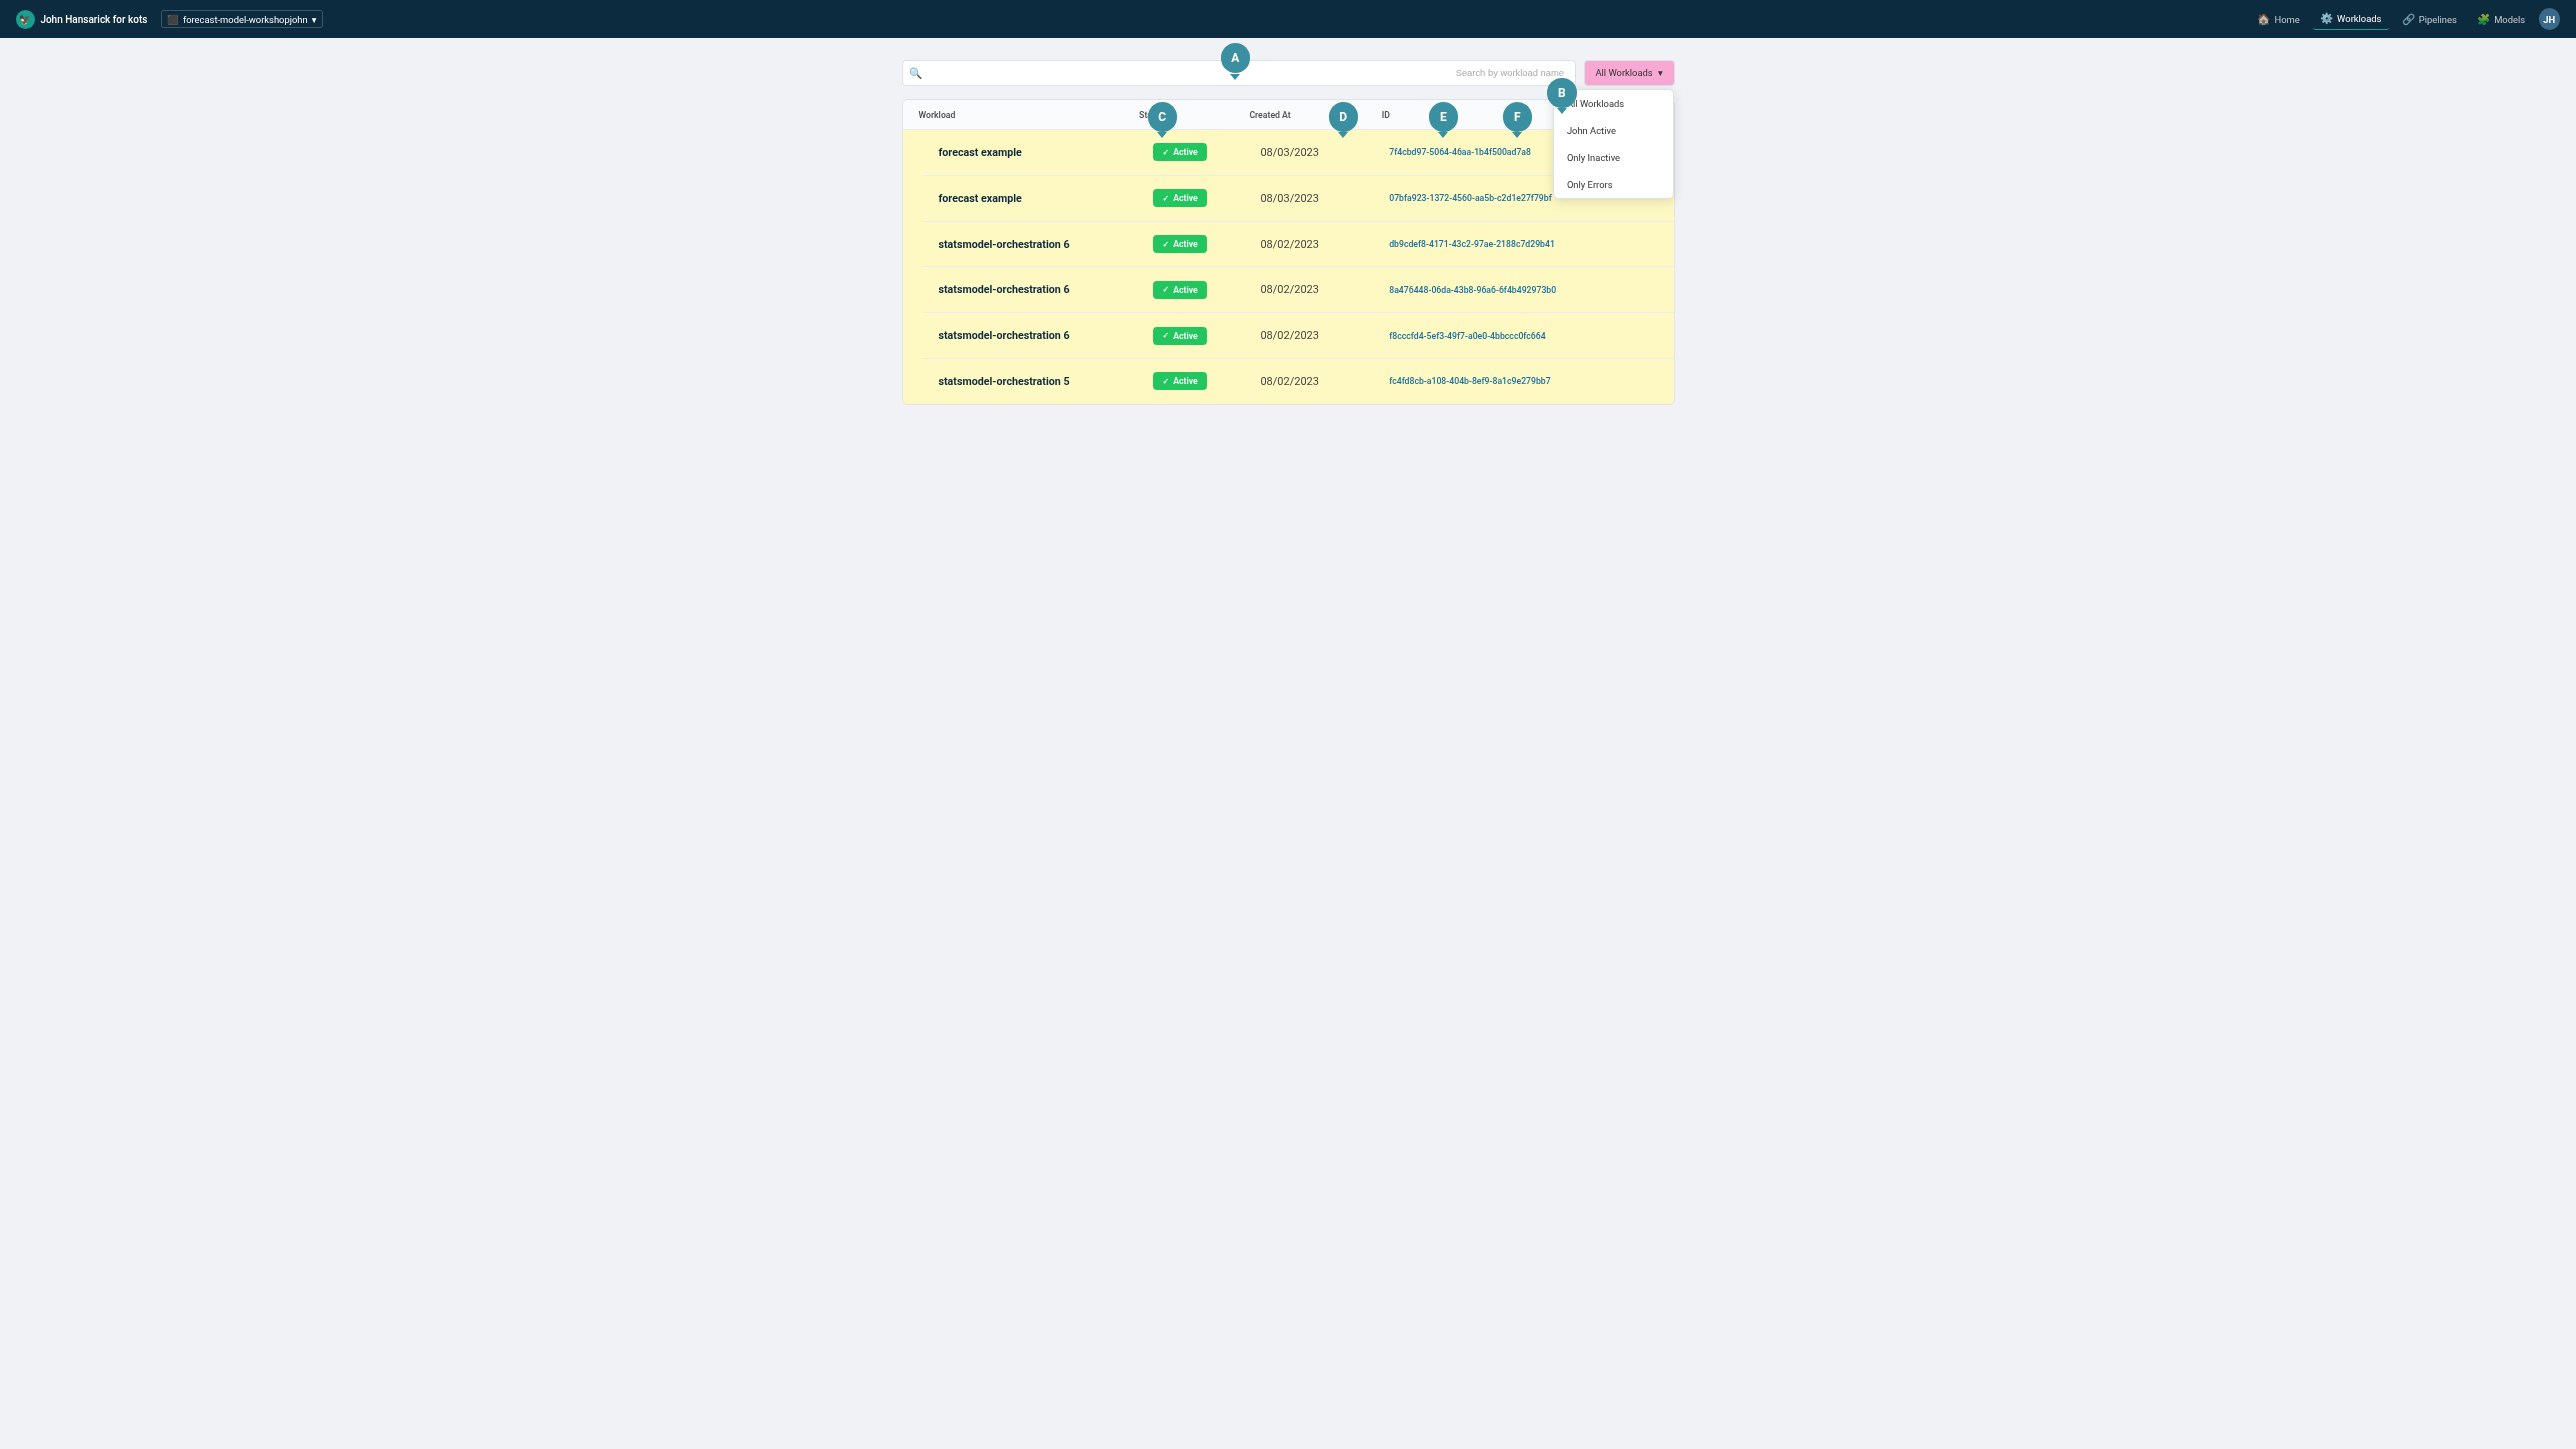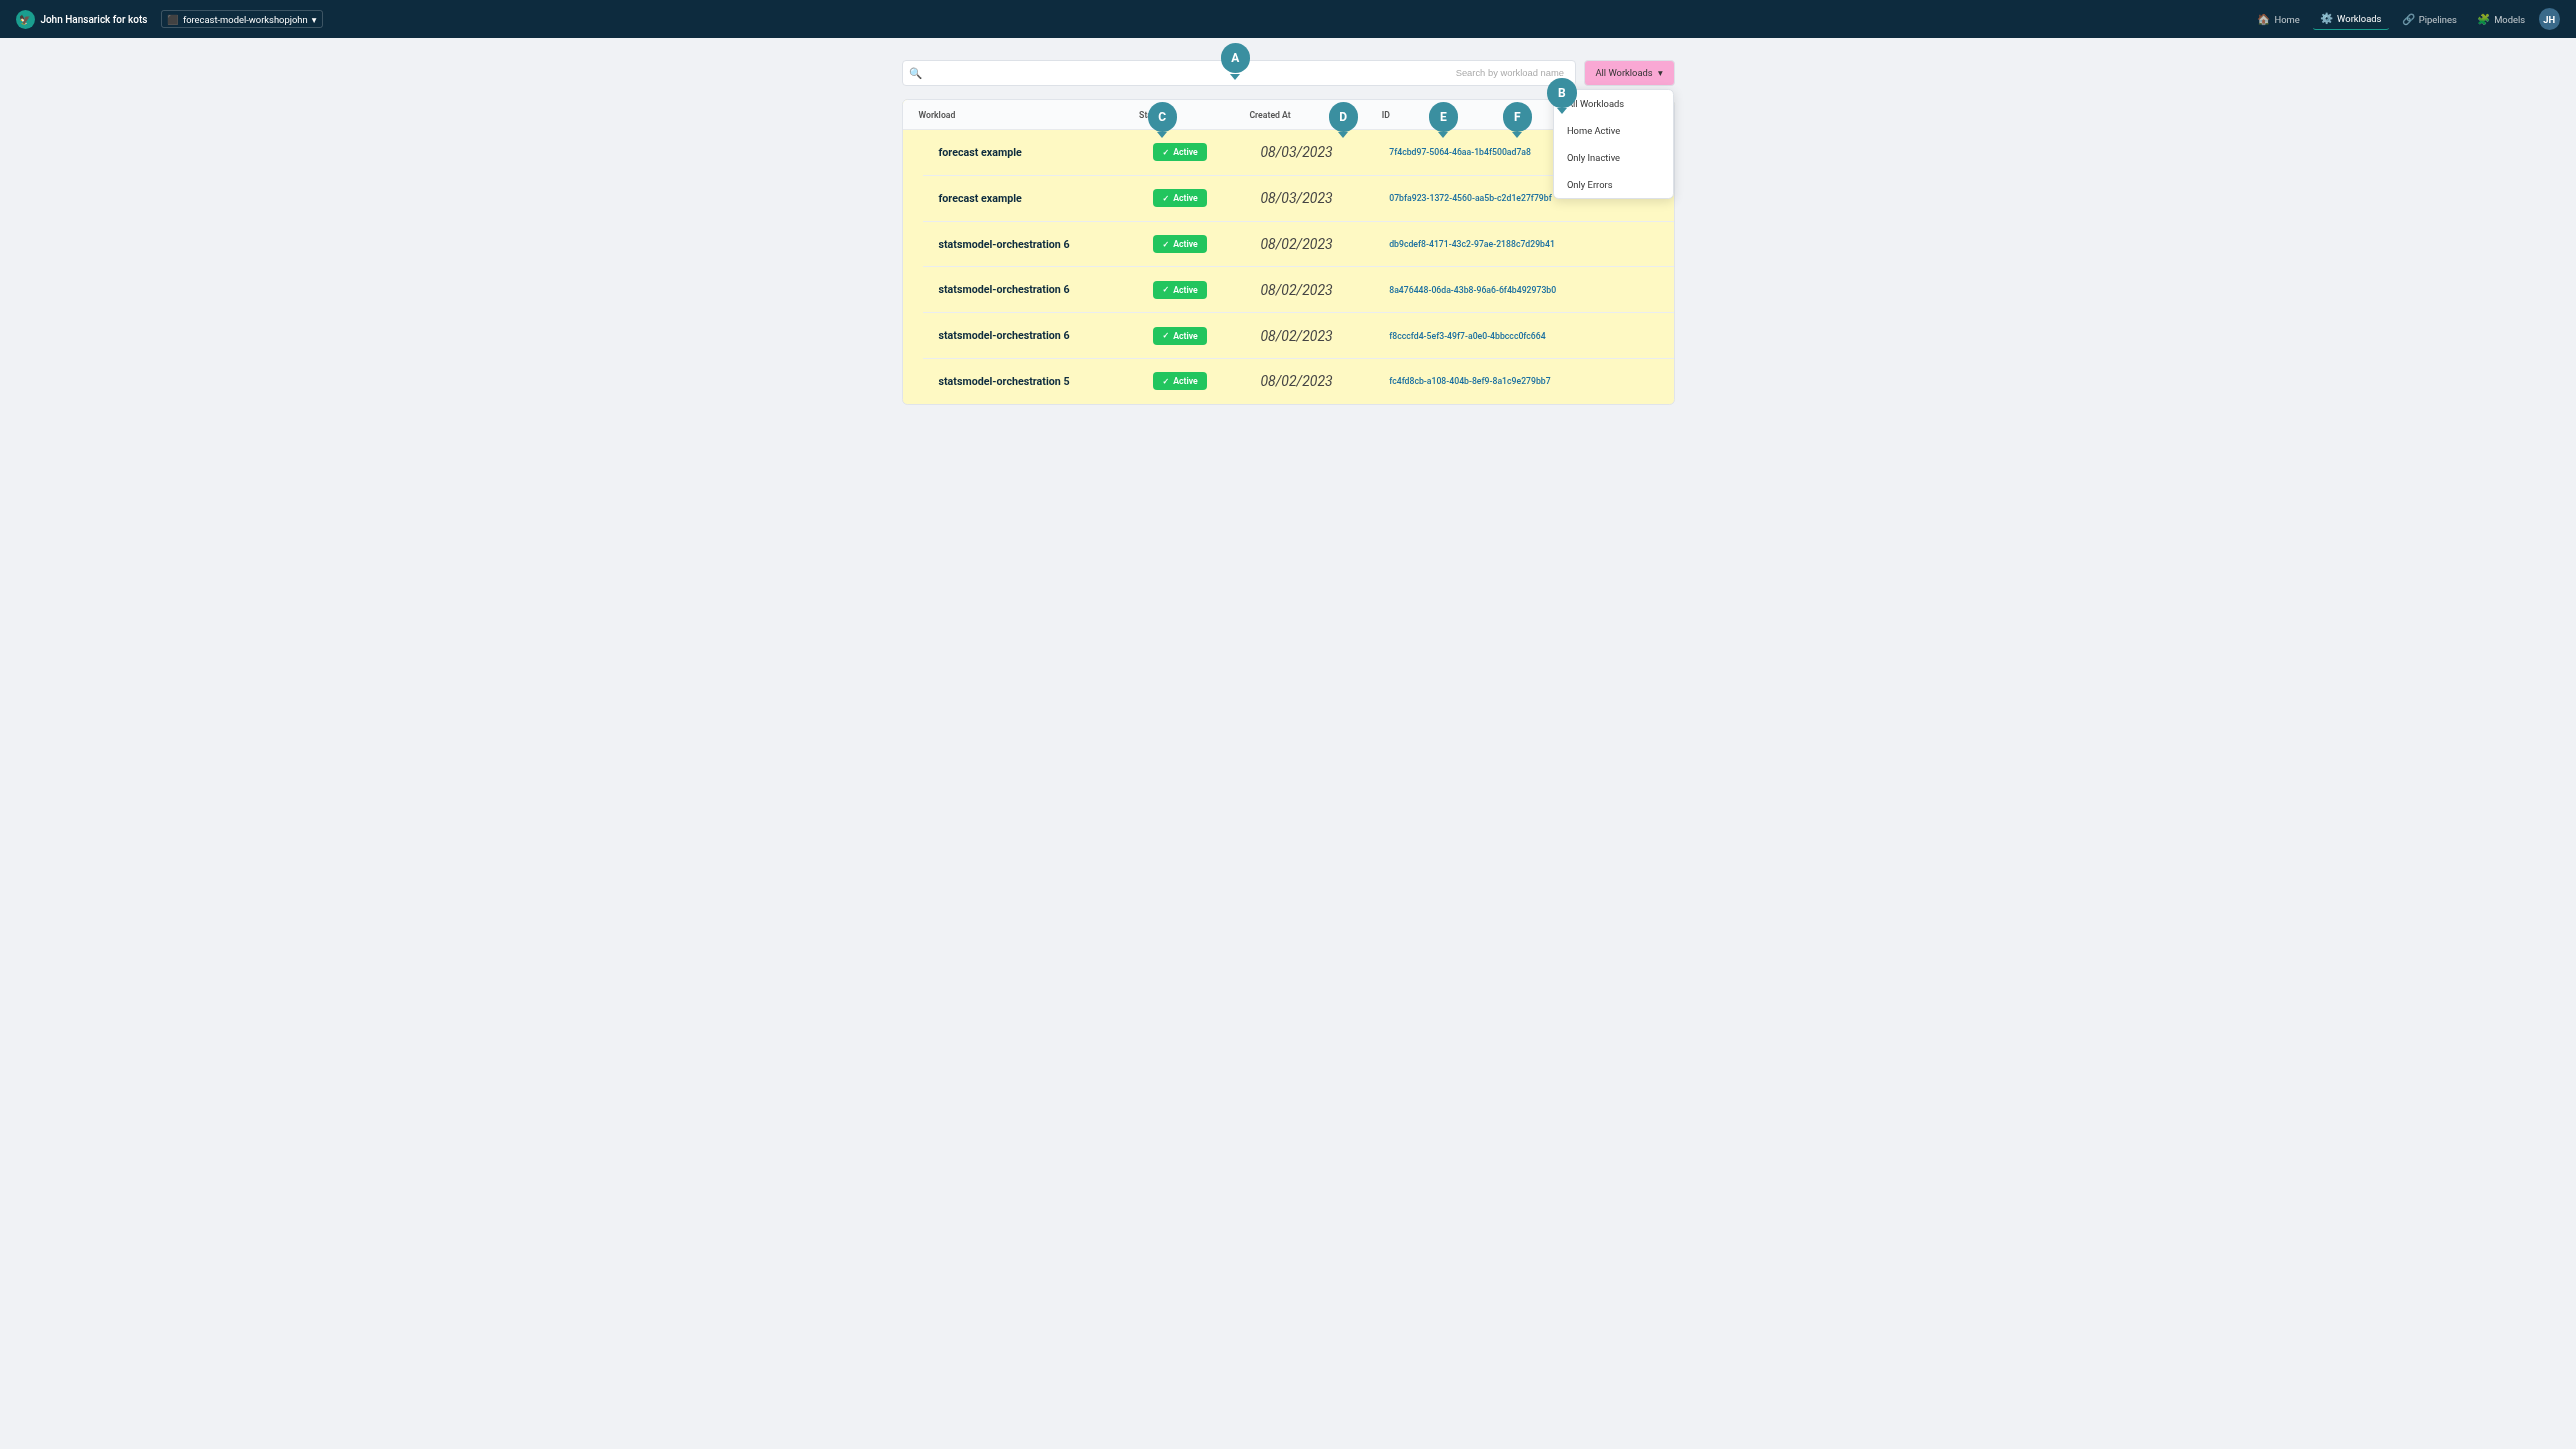--- a/index.html
+++ b/index.html
@@ -212,23 +212,22 @@
       background: #22c55e;
       color: white;
       font-size: 8.7px;
       font-weight: 600;
       padding: 4px 9.4px;
       border-radius: 4px;
     }
     .check-icon { font-size: 8px; }
 
     .created-at {
-      font-size: 14px;
+      font-size: 11px;
       color: #444;
-      font-style: italic;
     }
 
     .workload-id {
       font-size: 8.7px;
       color: #1a6fa0;
       font-weight: 500;
       word-break: break-all;
     }
 
     
@@ -309,21 +308,21 @@
       <span class="search-icon-inner">🔍</span>
       <input type="text" class="search-input" placeholder="Search by workload name" style="">
     </div>
 
     <div class="filter-btn" style="position:relative;">
       <span>All Workloads</span>
       <span>▾</span>
 
       <div class="dropdown-menu">
         <div class="dropdown-item">All Workloads</div>
-        <div class="dropdown-item">Home Active</div>
+        <div class="dropdown-item">John Active</div>
         <div class="dropdown-item">Only Inactive</div>
         <div class="dropdown-item">Only Errors</div>
       </div>
     </div>
   </div>
 
   <div class="workloads-table">
 
     <div class="table-header">
       <div class="th">Workload</div>

